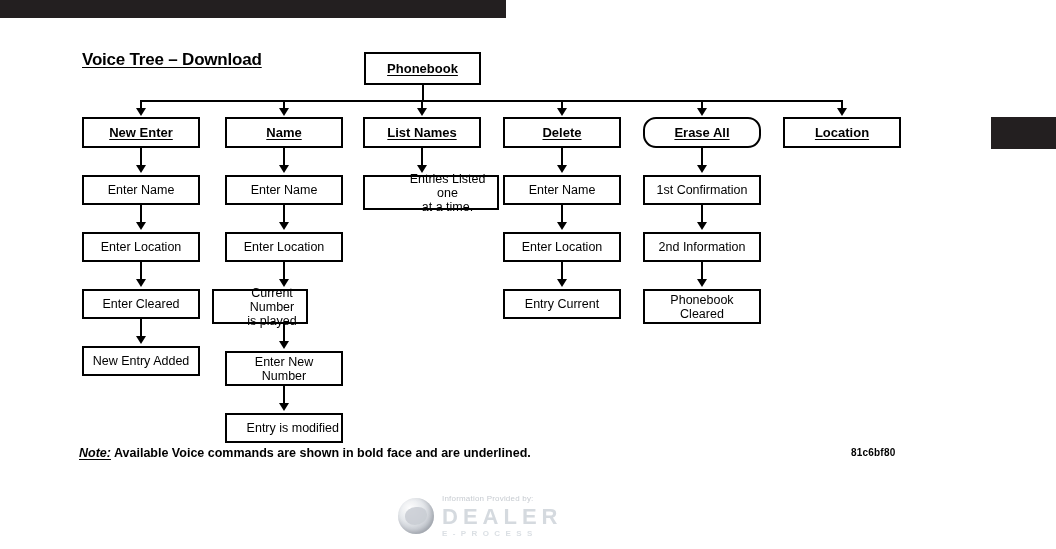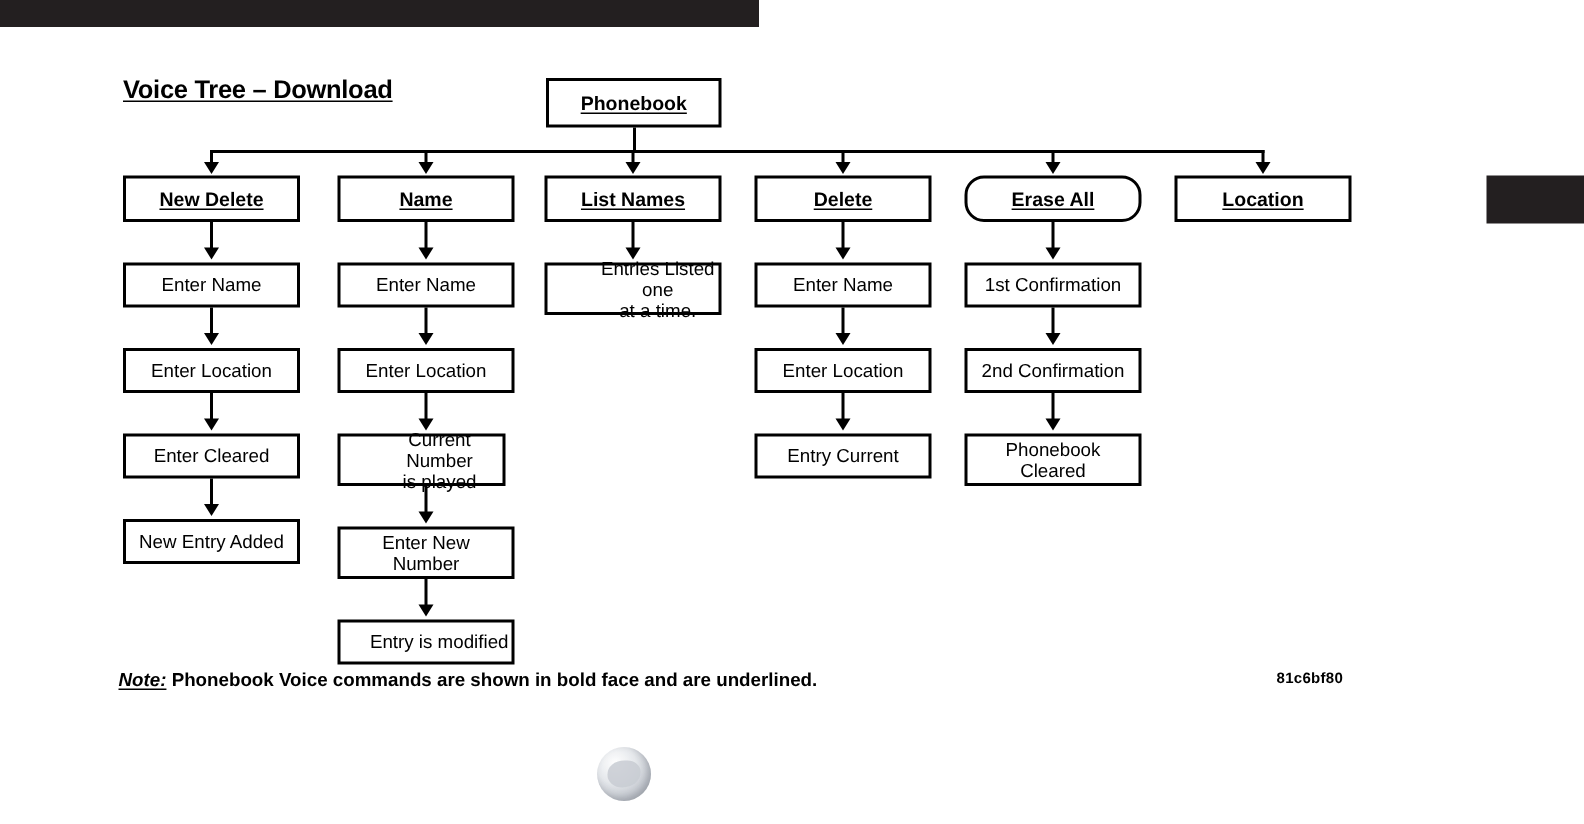--- a/index.html
+++ b/index.html
@@ -165,21 +165,21 @@
 <div class="right-black-block"></div>
 
 <div class="diagram-title">Voice Tree – Download</div>
 
 <div id="flowchart">
     <div class="node cmd" style="left: 364px; top: 52px; width: 117px; height: 33px;"><span class="node-label">Phonebook</span></div>
     <div class="vline" style="left: 421.5px; top: 85px; height: 15px;"></div>
     <div class="hline" style="left: 140px; top: 100px; width: 703px;"></div>
     <div class="vline" style="left: 140px; top: 100px; height: 9px;"></div>
     <div class="arrowhead" style="left: 136px; top: 108px;"></div>
-    <div class="node cmd" style="left: 82px; top: 117px; width: 118px; height: 31px;"><span class="node-label">New Delete</span></div>
+    <div class="node cmd" style="left: 82px; top: 117px; width: 118px; height: 31px;"><span class="node-label">New Enter</span></div>
     <div class="vline" style="left: 140px; top: 148px; height: 18px;"></div>
     <div class="arrowhead" style="left: 136px; top: 165px;"></div>
     <div class="node" style="left: 82px; top: 175px; width: 118px; height: 30px;"><span class="node-label">Enter Name</span></div>
     <div class="vline" style="left: 140px; top: 205px; height: 18px;"></div>
     <div class="arrowhead" style="left: 136px; top: 222px;"></div>
     <div class="node" style="left: 82px; top: 232px; width: 118px; height: 30px;"><span class="node-label">Enter Location</span></div>
     <div class="vline" style="left: 140px; top: 262px; height: 18px;"></div>
     <div class="arrowhead" style="left: 136px; top: 279px;"></div>
     <div class="node" style="left: 82px; top: 289px; width: 118px; height: 30px;"><span class="node-label">Enter Cleared</span></div>
     <div class="vline" style="left: 140px; top: 319px; height: 18px;"></div>
@@ -189,35 +189,35 @@
     <div class="arrowhead" style="left: 279px; top: 108px;"></div>
     <div class="node cmd" style="left: 225px; top: 117px; width: 118px; height: 31px;"><span class="node-label">Name</span></div>
     <div class="vline" style="left: 283px; top: 148px; height: 18px;"></div>
     <div class="arrowhead" style="left: 279px; top: 165px;"></div>
     <div class="node" style="left: 225px; top: 175px; width: 118px; height: 30px;"><span class="node-label">Enter Name</span></div>
     <div class="vline" style="left: 283px; top: 205px; height: 18px;"></div>
     <div class="arrowhead" style="left: 279px; top: 222px;"></div>
     <div class="node" style="left: 225px; top: 232px; width: 118px; height: 30px;"><span class="node-label">Enter Location</span></div>
     <div class="vline" style="left: 283px; top: 262px; height: 18px;"></div>
     <div class="arrowhead" style="left: 279px; top: 279px;"></div>
-    <div class="node" style="left: 225px; top: 289px; width: 112px; height: 35px; padding-left: 26px;"><span class="node-label">Current Number
+    <div class="node" style="left: 212px; top: 289px; width: 96px; height: 35px; padding-left: 26px;"><span class="node-label">Current Number
 is played</span></div>
     <div class="vline" style="left: 283px; top: 324px; height: 18px;"></div>
     <div class="arrowhead" style="left: 279px; top: 341px;"></div>
     <div class="node" style="left: 225px; top: 351px; width: 118px; height: 35px;"><span class="node-label">Enter New
 Number</span></div>
     <div class="vline" style="left: 283px; top: 386px; height: 18px;"></div>
     <div class="arrowhead" style="left: 279px; top: 403px;"></div>
     <div class="node" style="left: 225px; top: 413px; width: 118px; height: 30px; justify-content: flex-end;"><span class="node-label">Entry is modified</span></div>
     <div class="vline" style="left: 421px; top: 100px; height: 9px;"></div>
     <div class="arrowhead" style="left: 417px; top: 108px;"></div>
     <div class="node cmd" style="left: 363px; top: 117px; width: 118px; height: 31px;"><span class="node-label">List Names</span></div>
     <div class="vline" style="left: 421px; top: 148px; height: 18px;"></div>
     <div class="arrowhead" style="left: 417px; top: 165px;"></div>
-    <div class="node" style="left: 363px; top: 175px; width: 118px; height: 35px; padding-left: 35px;"><span class="node-label">Entries Listed one
+    <div class="node" style="left: 363px; top: 175px; width: 136px; height: 35px; padding-left: 35px;"><span class="node-label">Entries Listed one
 at a time.</span></div>
     <div class="vline" style="left: 561px; top: 100px; height: 9px;"></div>
     <div class="arrowhead" style="left: 557px; top: 108px;"></div>
     <div class="node cmd" style="left: 503px; top: 117px; width: 118px; height: 31px;"><span class="node-label">Delete</span></div>
     <div class="vline" style="left: 561px; top: 148px; height: 18px;"></div>
     <div class="arrowhead" style="left: 557px; top: 165px;"></div>
     <div class="node" style="left: 503px; top: 175px; width: 118px; height: 30px;"><span class="node-label">Enter Name</span></div>
     <div class="vline" style="left: 561px; top: 205px; height: 18px;"></div>
     <div class="arrowhead" style="left: 557px; top: 222px;"></div>
     <div class="node" style="left: 503px; top: 232px; width: 118px; height: 30px;"><span class="node-label">Enter Location</span></div>
@@ -225,30 +225,35 @@
     <div class="arrowhead" style="left: 557px; top: 279px;"></div>
     <div class="node" style="left: 503px; top: 289px; width: 118px; height: 30px;"><span class="node-label">Entry Current</span></div>
     <div class="vline" style="left: 701px; top: 100px; height: 9px;"></div>
     <div class="arrowhead" style="left: 697px; top: 108px;"></div>
     <div class="node cmd" style="left: 643px; top: 117px; width: 118px; height: 31px; border-radius: 13px;"><span class="node-label">Erase All</span></div>
     <div class="vline" style="left: 701px; top: 148px; height: 18px;"></div>
     <div class="arrowhead" style="left: 697px; top: 165px;"></div>
     <div class="node" style="left: 643px; top: 175px; width: 118px; height: 30px;"><span class="node-label">1st Confirmation</span></div>
     <div class="vline" style="left: 701px; top: 205px; height: 18px;"></div>
     <div class="arrowhead" style="left: 697px; top: 222px;"></div>
-    <div class="node" style="left: 643px; top: 232px; width: 118px; height: 30px;"><span class="node-label">2nd Confirmation</span></div>
+    <div class="node" style="left: 643px; top: 232px; width: 118px; height: 30px;"><span class="node-label">2nd Information</span></div>
     <div class="vline" style="left: 701px; top: 262px; height: 18px;"></div>
     <div class="arrowhead" style="left: 697px; top: 279px;"></div>
     <div class="node" style="left: 643px; top: 289px; width: 118px; height: 35px;"><span class="node-label">Phonebook
 Cleared</span></div>
     <div class="vline" style="left: 841px; top: 100px; height: 9px;"></div>
     <div class="arrowhead" style="left: 837px; top: 108px;"></div>
     <div class="node cmd" style="left: 783px; top: 117px; width: 118px; height: 31px;"><span class="node-label">Location</span></div>
   </div>
 
 <div class="note">
-  <span class="note-lead">Note:</span><span> Phonebook Voice commands are shown in bold face and are underlined.</span>
+  <span class="note-lead">Note:</span><span> Available Voice commands are shown in bold face and are underlined.</span>
 </div>
 <div class="doc-code">81c6bf80</div>
 
 <div class="watermark">
   <div class="wm-globe"></div>
+  <div class="wm-text">
+    <div class="wm-provided">Information Provided by:</div>
+    <div class="wm-dealer">DEALER</div>
+    <div class="wm-eprocess">E-PROCESS</div>
+  </div>
 </div>
 
 </body></html>

